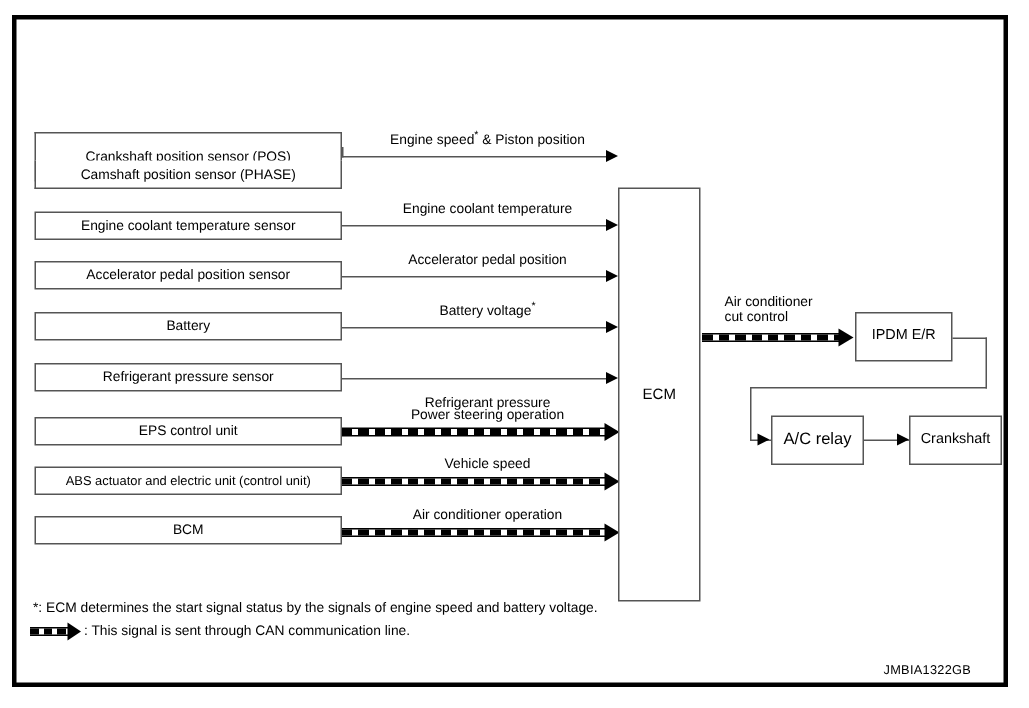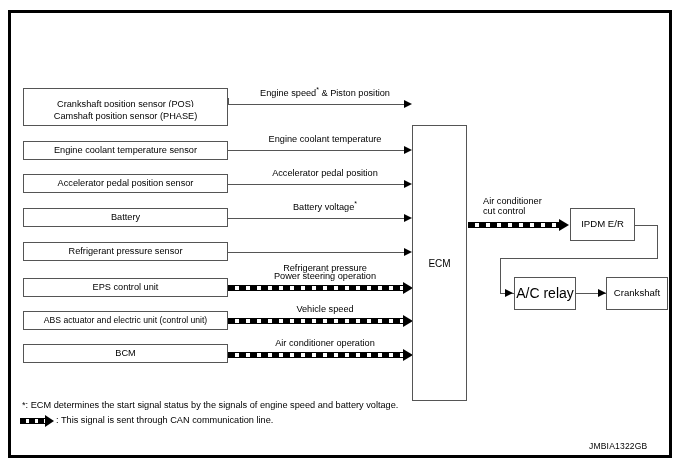--- a/index.html
+++ b/index.html
@@ -256,21 +256,21 @@
   </div>
 
   <div class="line" style="left:635px; top:225px; width:23px;"></div>
   <div class="vline" style="left:657px; top:225px; height:34px;"></div>
   <div class="line" style="left:500px; top:258px; width:158px;"></div>
   <div class="vline" style="left:500px; top:258px; height:36px;"></div>
   <div class="line" style="left:500px; top:293px; width:14px;"></div>
   <div class="arrowhead" style="left:505px; top:289px;"></div>
 
   <div class="box" style="left:514px; top:277px; width:62px; height:33px;">
-    <span style="font-size:14px;">A/C relay</span>
+    <span style="font-size:11px;">A/C relay</span>
   </div>
 
   <div class="line" style="left:576px; top:293px; width:30px;"></div>
   <div class="arrowhead" style="left:598px; top:289px;"></div>
 
   <div class="box" style="left:606px; top:277px; width:62px; height:33px;">
     <span style="font-size:9.6px;">Crankshaft</span>
   </div>
 
   <div class="note" style="left:22px; top:400px;">*: ECM determines the start signal status by the signals of engine speed and battery voltage.</div>

